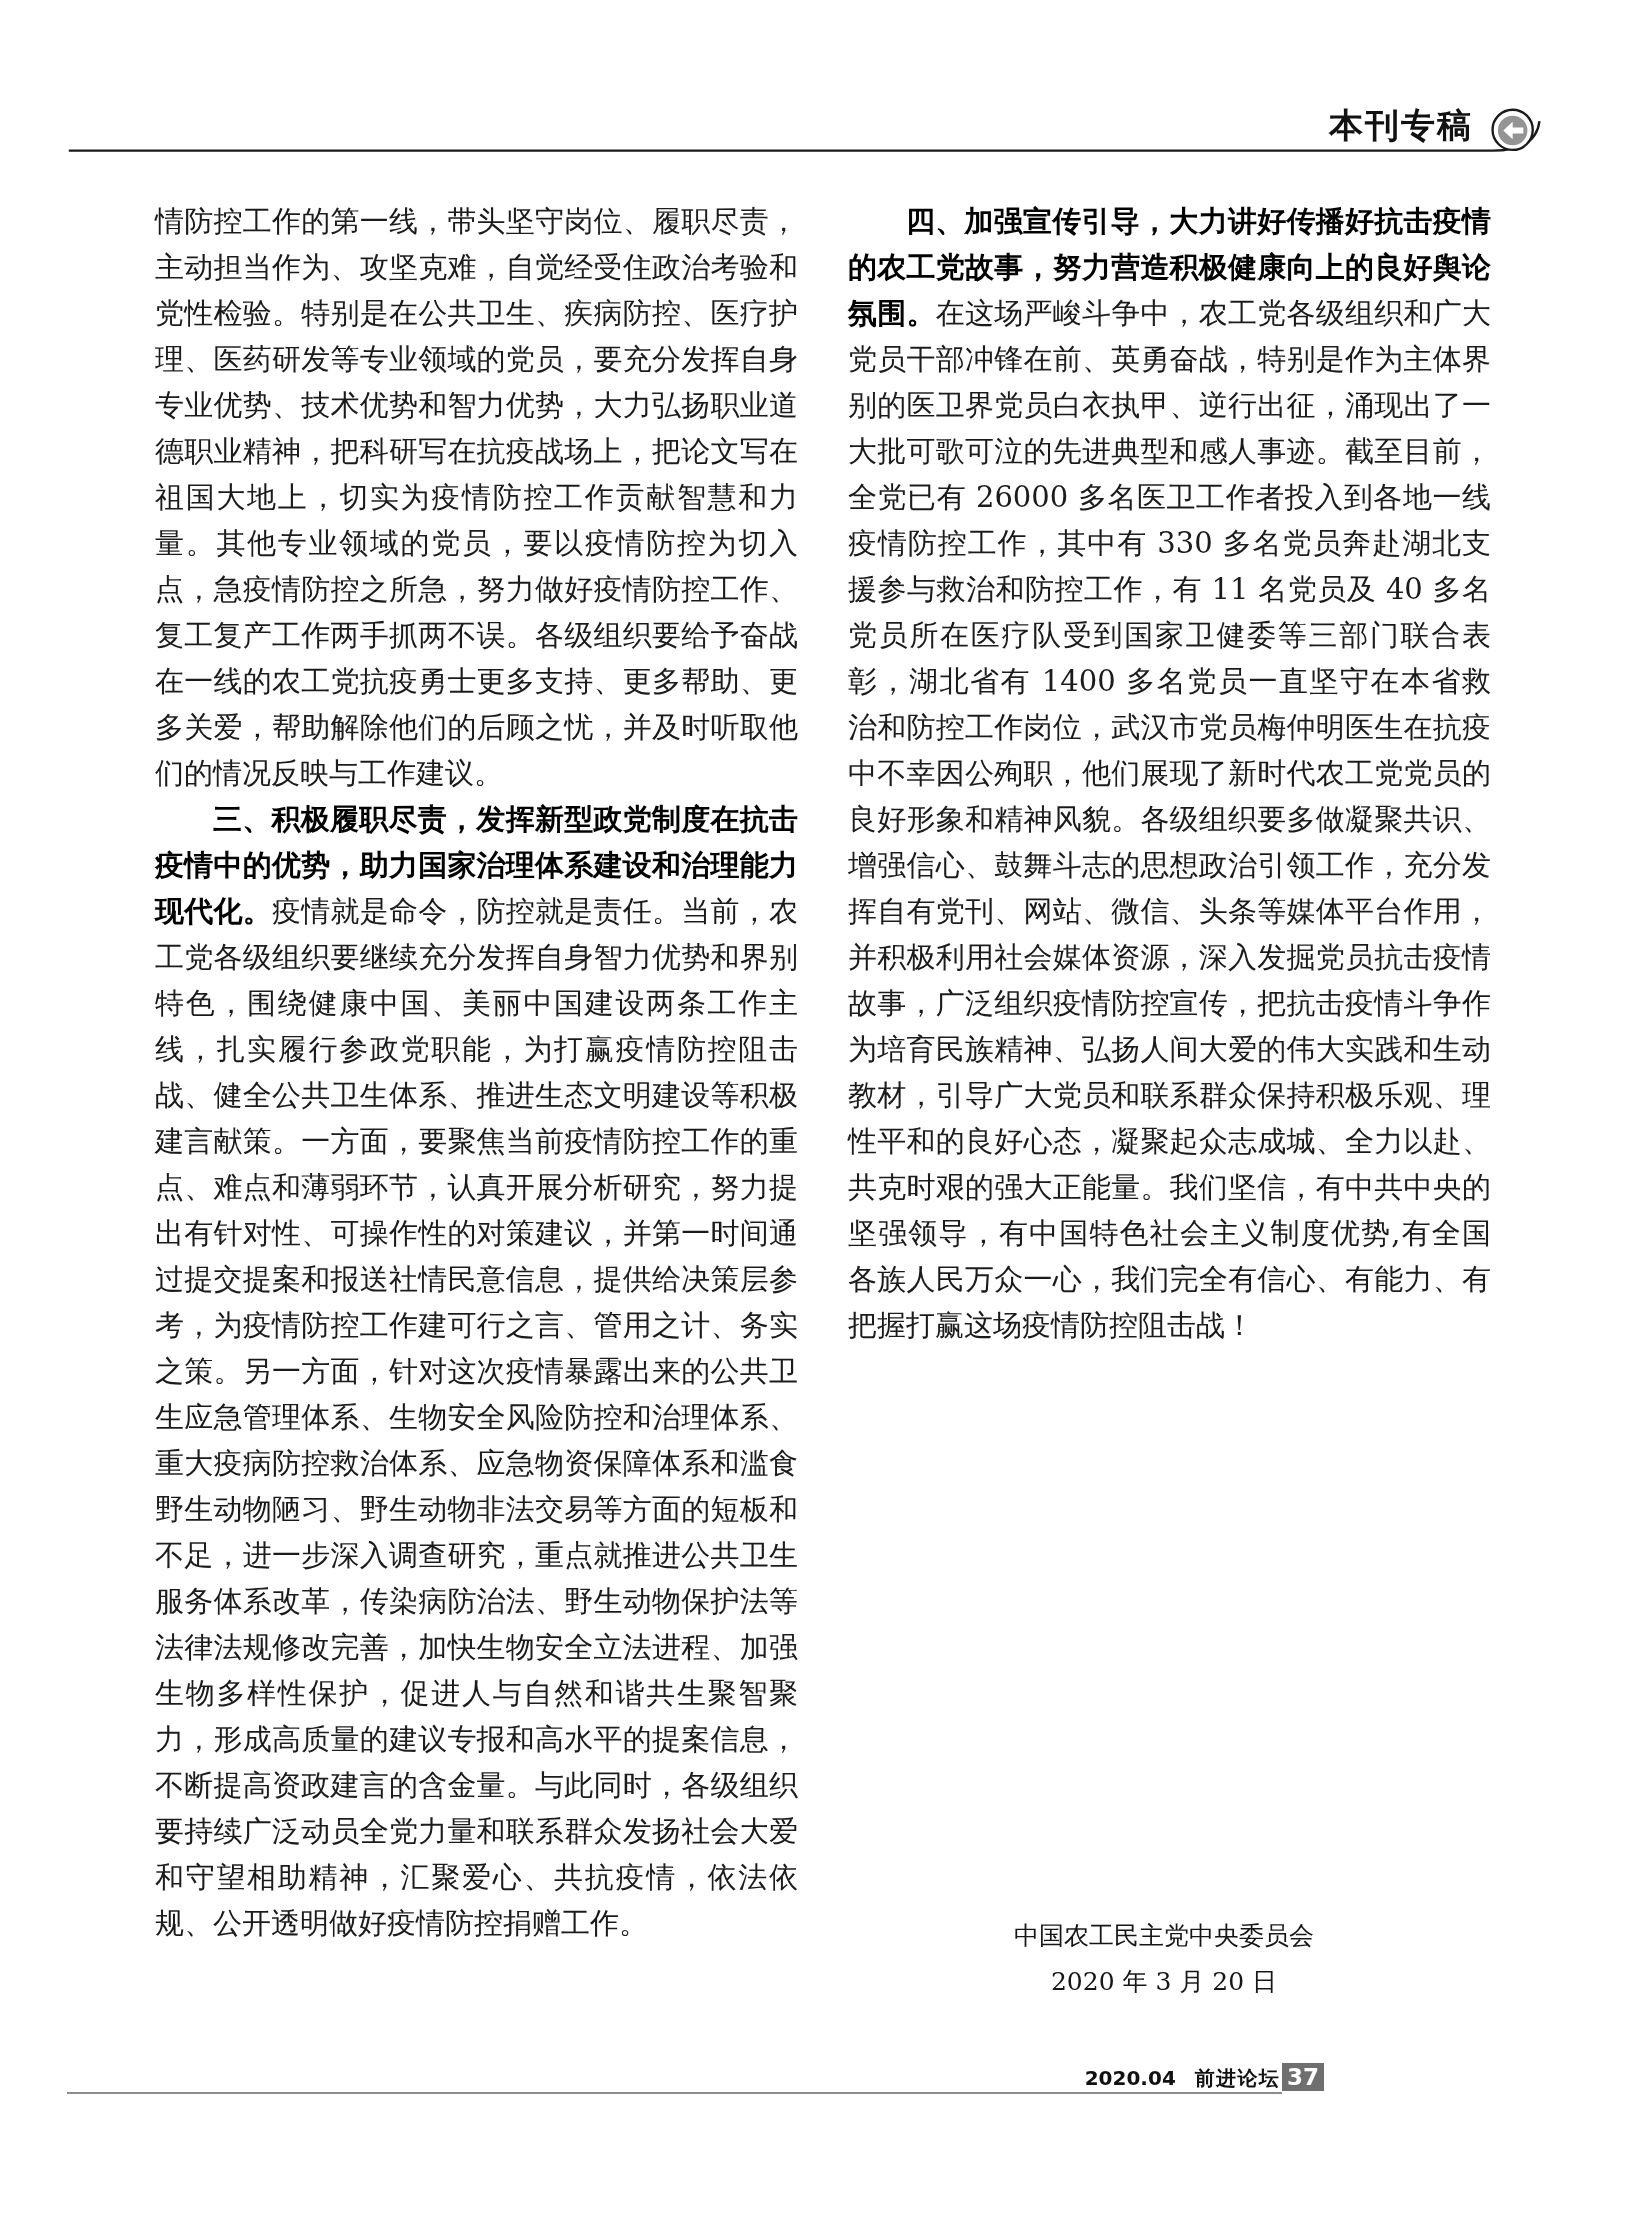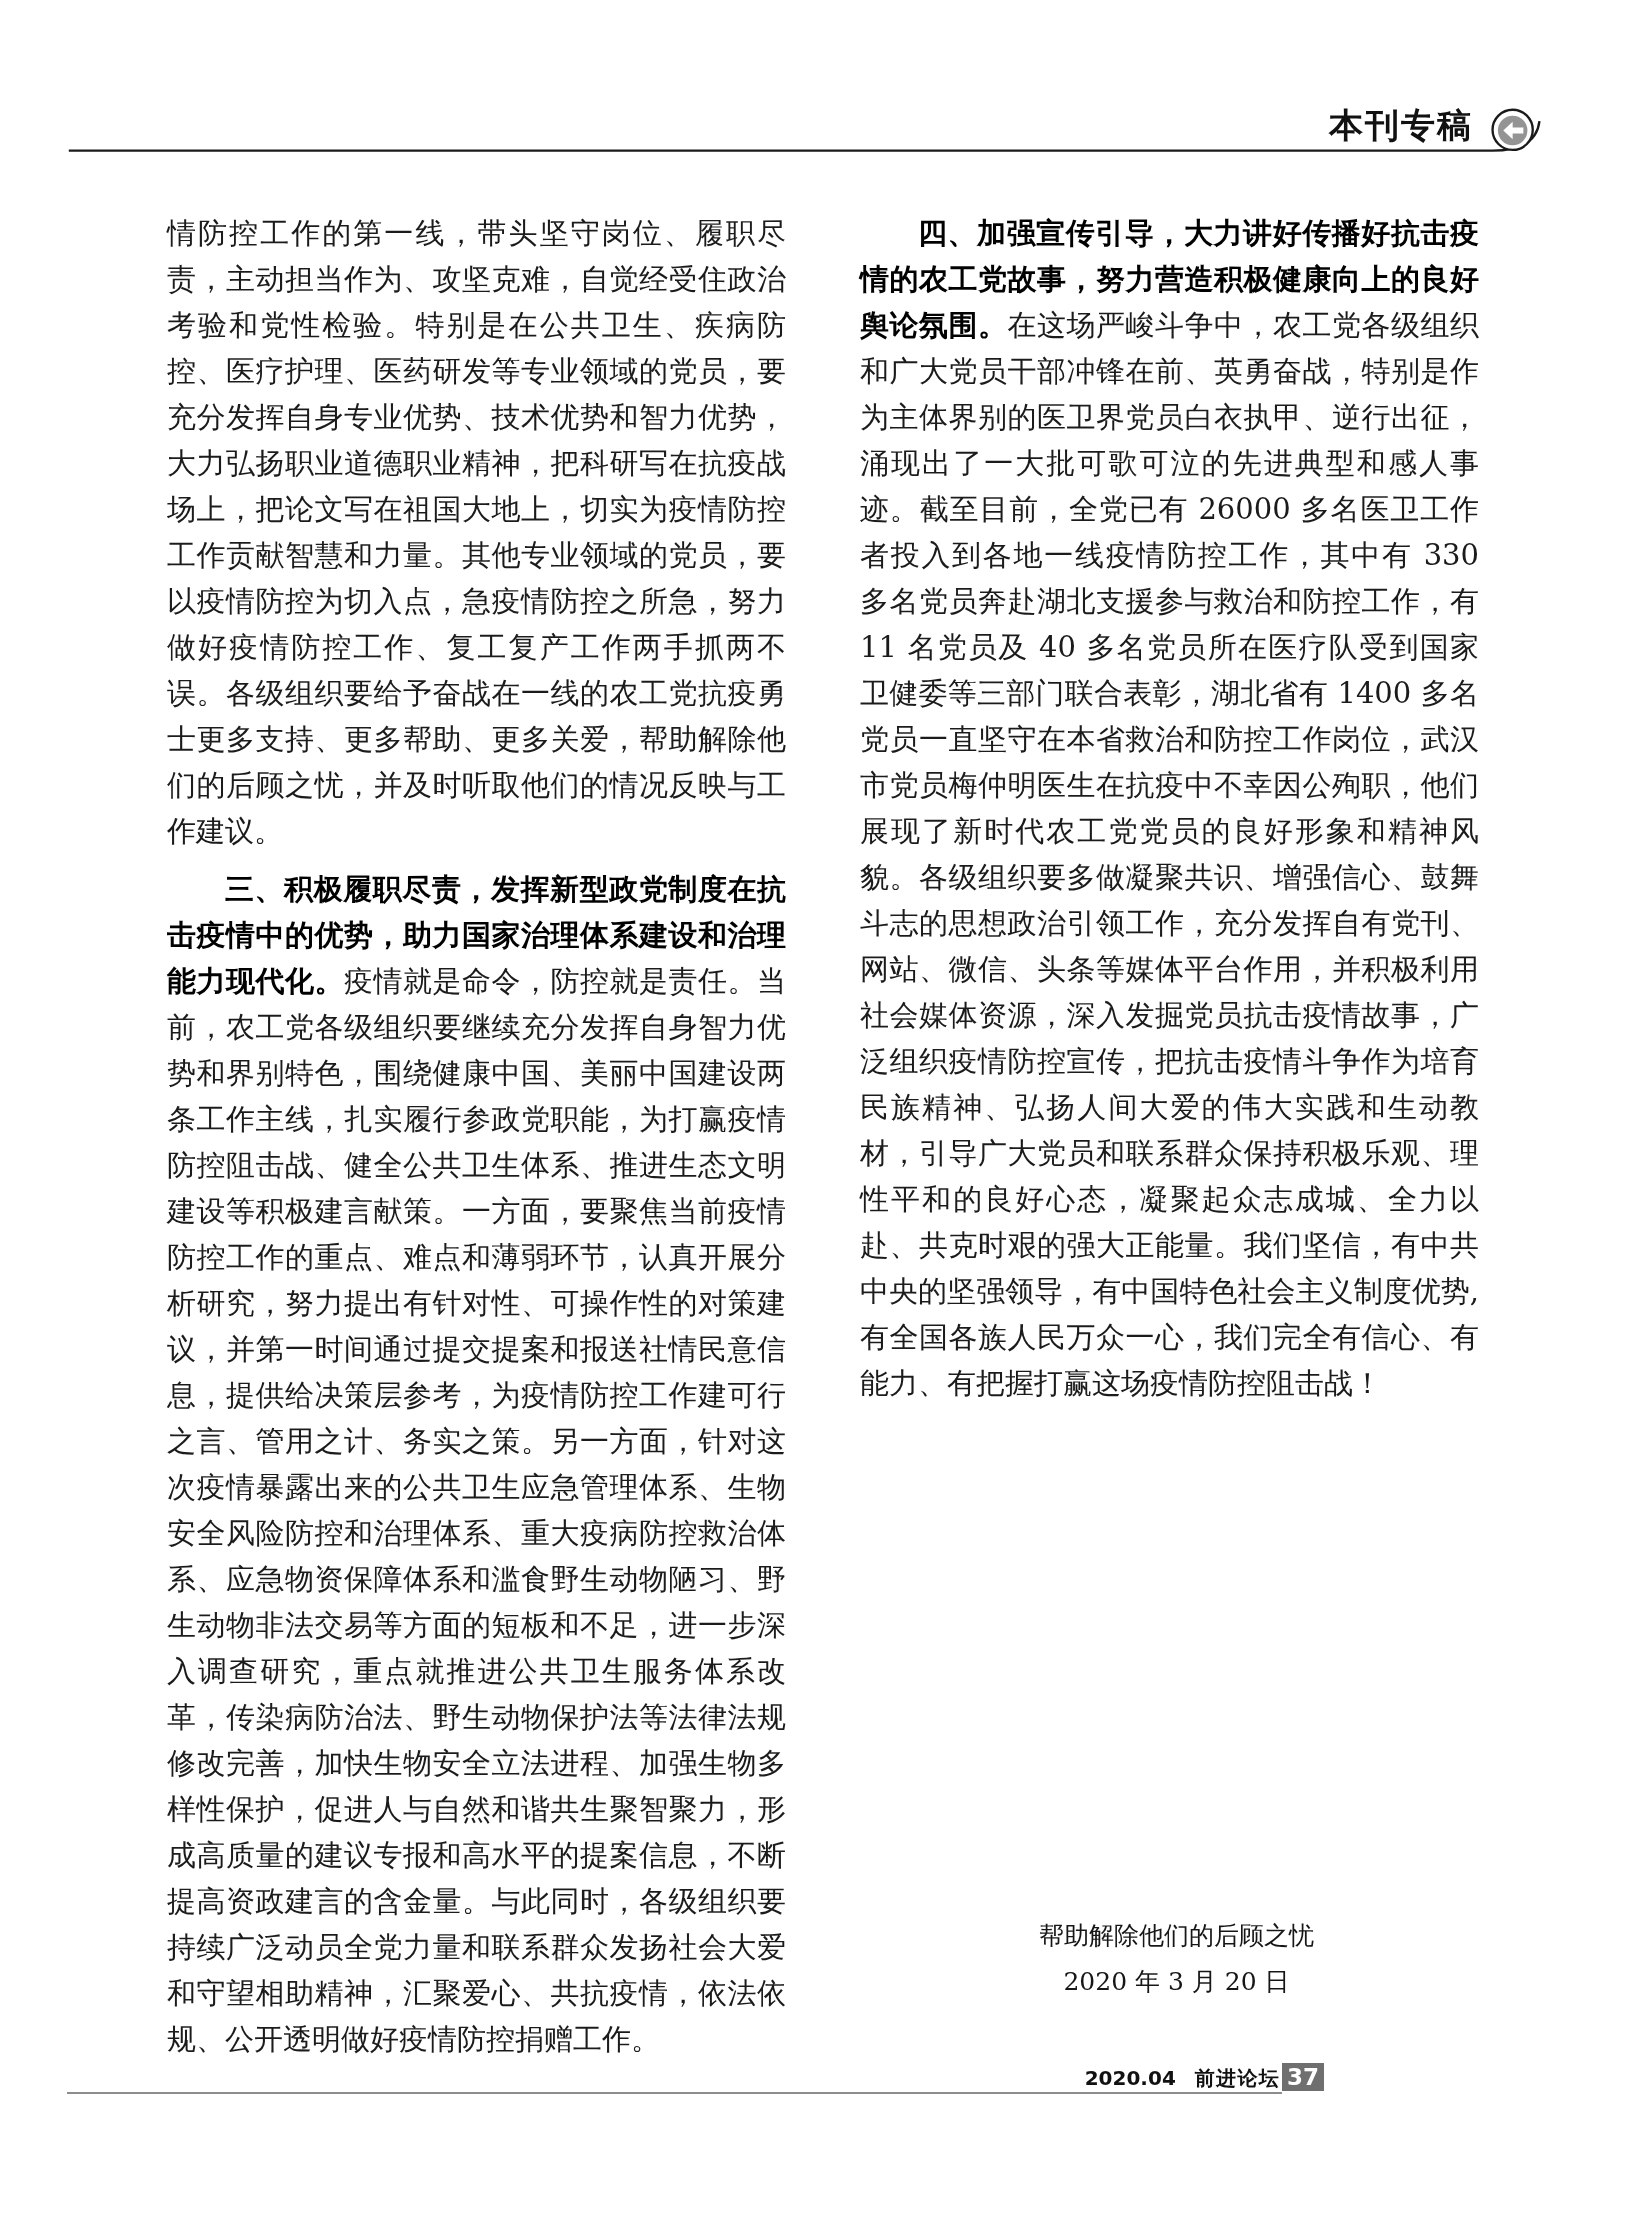--- a/index.html
+++ b/index.html
@@ -21,21 +21,21 @@
   }
   
   .col{
     position:absolute;top:198px;width:643px;
     font-size:29px;line-height:46px;
     text-align:justify;text-justify:inter-ideograph;
     color:#1b1b1b;
   }
   .col-left{left:155px;}
   .col-right{left:848px;}
-  .col p{margin:12px;text-indent:2em;}
+  .col p{margin:0;text-indent:2em;}
   .col p.no-indent{text-indent:0;}
   .col b{font-weight:bold;color:#000;}
   
   .signature{
     position:absolute;top:1913px;right:331px;
     text-align:center;font-size:25px;line-height:46px;
     color:#161616;white-space:nowrap;
   }
   
   .footer-rule{
@@ -72,21 +72,21 @@
 
   <div class="col col-left" id="col-left">
       <p class="no-indent"><span>情防控工作的第一线，带头坚守岗位、履职尽责，主动担当作为、攻坚克难，自觉经受住政治考验和党性检验。特别是在公共卫生、疾病防控、医疗护理、医药研发等专业领域的党员，要充分发挥自身专业优势、技术优势和智力优势，大力弘扬职业道德职业精神，把科研写在抗疫战场上，把论文写在祖国大地上，切实为疫情防控工作贡献智慧和力量。其他专业领域的党员，要以疫情防控为切入点，急疫情防控之所急，努力做好疫情防控工作、复工复产工作两手抓两不误。各级组织要给予奋战在一线的农工党抗疫勇士更多支持、更多帮助、更多关爱，帮助解除他们的后顾之忧，并及时听取他们的情况反映与工作建议。</span></p>
       <p><b>三、积极履职尽责，发挥新型政党制度在抗击疫情中的优势，助力国家治理体系建设和治理能力现代化。</b><span>疫情就是命令，防控就是责任。当前，农工党各级组织要继续充分发挥自身智力优势和界别特色，围绕健康中国、美丽中国建设两条工作主线，扎实履行参政党职能，为打赢疫情防控阻击战、健全公共卫生体系、推进生态文明建设等积极建言献策。一方面，要聚焦当前疫情防控工作的重点、难点和薄弱环节，认真开展分析研究，努力提出有针对性、可操作性的对策建议，并第一时间通过提交提案和报送社情民意信息，提供给决策层参考，为疫情防控工作建可行之言、管用之计、务实之策。另一方面，针对这次疫情暴露出来的公共卫生应急管理体系、生物安全风险防控和治理体系、重大疫病防控救治体系、应急物资保障体系和滥食野生动物陋习、野生动物非法交易等方面的短板和不足，进一步深入调查研究，重点就推进公共卫生服务体系改革，传染病防治法、野生动物保护法等法律法规修改完善，加快生物安全立法进程、加强生物多样性保护，促进人与自然和谐共生聚智聚力，形成高质量的建议专报和高水平的提案信息，不断提高资政建言的含金量。与此同时，各级组织要持续广泛动员全党力量和联系群众发扬社会大爱和守望相助精神，汇聚爱心、共抗疫情，依法依规、公开透明做好疫情防控捐赠工作。</span></p>
     </div>
   <div class="col col-right" id="col-right">
       <p><b>四、加强宣传引导，大力讲好传播好抗击疫情的农工党故事，努力营造积极健康向上的良好舆论氛围。</b><span>在这场严峻斗争中，农工党各级组织和广大党员干部冲锋在前、英勇奋战，特别是作为主体界别的医卫界党员白衣执甲、逆行出征，涌现出了一大批可歌可泣的先进典型和感人事迹。截至目前，全党已有 26000 多名医卫工作者投入到各地一线疫情防控工作，其中有 330 多名党员奔赴湖北支援参与救治和防控工作，有 11 名党员及 40 多名党员所在医疗队受到国家卫健委等三部门联合表彰，湖北省有 1400 多名党员一直坚守在本省救治和防控工作岗位，武汉市党员梅仲明医生在抗疫中不幸因公殉职，他们展现了新时代农工党党员的良好形象和精神风貌。各级组织要多做凝聚共识、增强信心、鼓舞斗志的思想政治引领工作，充分发挥自有党刊、网站、微信、头条等媒体平台作用，并积极利用社会媒体资源，深入发掘党员抗击疫情故事，广泛组织疫情防控宣传，把抗击疫情斗争作为培育民族精神、弘扬人间大爱的伟大实践和生动教材，引导广大党员和联系群众保持积极乐观、理性平和的良好心态，凝聚起众志成城、全力以赴、共克时艰的强大正能量。我们坚信，有中共中央的坚强领导，有中国特色社会主义制度优势,有全国各族人民万众一心，我们完全有信心、有能力、有把握打赢这场疫情防控阻击战！</span></p>
     </div>
 
   <div class="signature">
-    <div>帮助解除他们的后顾之忧</div>
+    <div>中国农工民主党中央委员会</div>
     <div>2020 年 3 月 20 日</div>
   </div>
 
   <div class="footer-rule"></div>
   <div class="footer-text">
     <span>2020.04</span><span class="journal">前进论坛</span>
   </div>
   <div class="page-box">37</div>
 
 </div>

